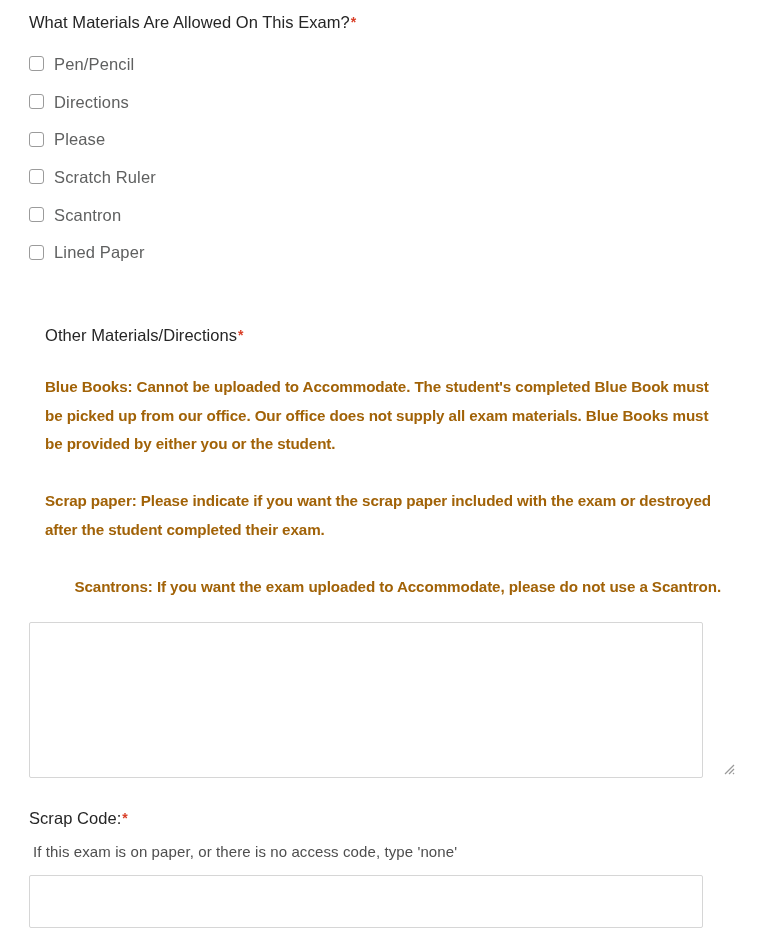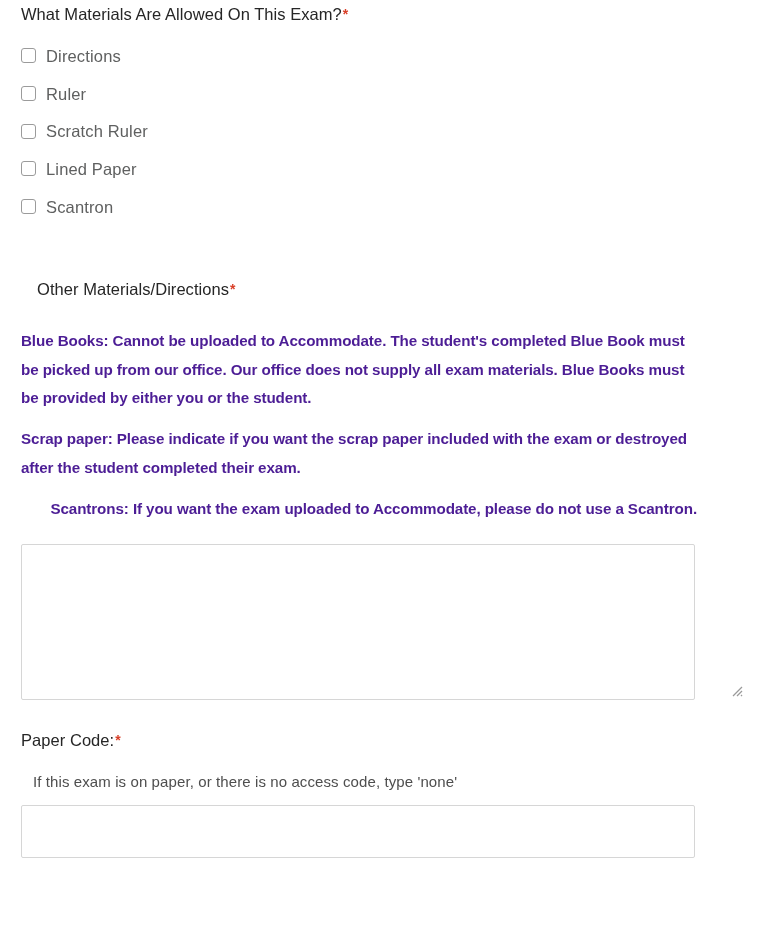--- a/index.html
+++ b/index.html
@@ -11,21 +11,21 @@
     width: 766px;
     height: 933px;
     overflow: hidden;
     font-family: "Liberation Sans", sans-serif;
     -webkit-font-smoothing: antialiased;
   }
   .page {
     position: relative;
     width: 766px;
     height: 665px;
-    padding: 0;
+    padding: 8px;
     box-sizing: border-box;
   }
   .inner {
     padding-left: 21px;
     padding-right: 20px;
     padding-top: 2px;
   }
 
   
   .question-label {
@@ -79,24 +79,24 @@
     line-height: 20px;
     color: #262626;
     font-weight: 400;
     letter-spacing: 0.05px;
     margin: 16px;
     padding-top: 38px;
   }
   .body-para {
     font-size: 15.2px;
     line-height: 28.5px;
-    color: #4c1d95;
+    color: #a16207;
     font-weight: 700;
     letter-spacing: -0.1px;
-    margin: 0;
+    margin: 16px;
     max-width: 676px;
   }
   .para-1 { padding-top: 12px; }
   .para-2 { padding-top: 12.5px; }
   .para-3 { padding-top: 12.5px; text-align: right; }
 
   
   .textarea-wrap {
     position: relative;
     margin-top: 21px;
@@ -133,21 +133,21 @@
     font-weight: 400;
     letter-spacing: 0.05px;
     margin: 0;
     padding-top: 30px;
   }
   .helper-text {
     font-size: 15px;
     line-height: 20px;
     color: #4e4e4e;
     letter-spacing: 0.1px;
-    margin: 12px;
+    margin: 4px;
     padding-top: 10px;
   }
   .text-input {
     display: block;
     margin-top: 13px;
     width: 674px;
     height: 53px;
     box-sizing: border-box;
     border: 1px solid #d6d6d6;
     border-radius: 2px;
@@ -164,45 +164,49 @@
 
 <div class="page">
   <div class="inner">
 
     <div class="question-label">
       <span>What Materials Are Allowed On This Exam?</span><span class="req-star">*</span>
     </div>
 
     <div class="checkbox-group">
 
+      <label class="checkbox-row">
+        <span class="cb-box"></span>
+        <span class="cb-label">Pen/Pencil</span>
+      </label>
 
       <label class="checkbox-row">
         <span class="cb-box"></span>
         <span class="cb-label">Directions</span>
       </label>
 
       <label class="checkbox-row">
         <span class="cb-box"></span>
-        <span class="cb-label">Ruler</span>
+        <span class="cb-label">Please</span>
       </label>
 
       <label class="checkbox-row">
         <span class="cb-box"></span>
         <span class="cb-label">Scratch Ruler</span>
       </label>
 
 
       <label class="checkbox-row">
         <span class="cb-box"></span>
+        <span class="cb-label">Scantron</span>
+      </label>
+
+      <label class="checkbox-row">
+        <span class="cb-box"></span>
         <span class="cb-label">Lined Paper</span>
-      </label>
-
-      <label class="checkbox-row">
-        <span class="cb-box"></span>
-        <span class="cb-label">Scantron</span>
       </label>
 
 
     </div>
 
     <div class="section-heading">
       <span>Other Materials/Directions</span><span class="req-star">*</span>
     </div>
 
     <p class="body-para para-1">Blue Books: Cannot be uploaded to Accommodate. The student's completed Blue Book must be picked up from our office. Our office does not supply all exam materials. Blue Books must be provided by either you or the student.</p>
@@ -212,21 +216,21 @@
     <div class="textarea-wrap">
       <textarea class="big-textarea" placeholder="" style=""></textarea>
       <svg class="resize-grip" viewBox="0 0 13 13">
         <line x1="12" y1="3" x2="3" y2="12" stroke="#9a9a9a" stroke-width="1.2"></line>
         <line x1="12" y1="7" x2="7" y2="12" stroke="#9a9a9a" stroke-width="1.2"></line>
         <line x1="12" y1="11" x2="11" y2="12" stroke="#9a9a9a" stroke-width="1.2"></line>
       </svg>
     </div>
 
     <div class="access-heading">
-      <span>Paper Code:</span><span class="req-star">*</span>
+      <span>Scrap Code:</span><span class="req-star">*</span>
     </div>
 
     <p class="helper-text">If this exam is on paper, or there is no access code, type 'none'</p>
 
     <input class="text-input" type="text" placeholder="" style="">
 
   </div>
 </div>
 
 </body></html>

